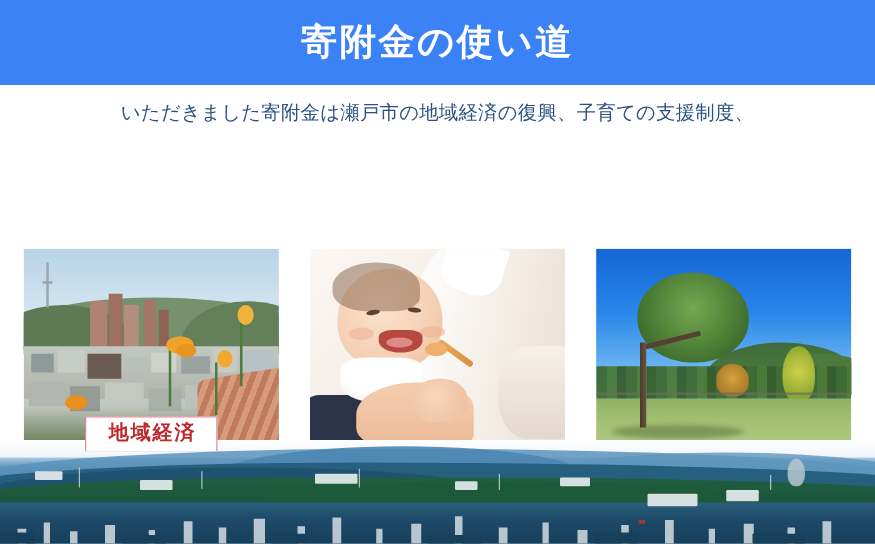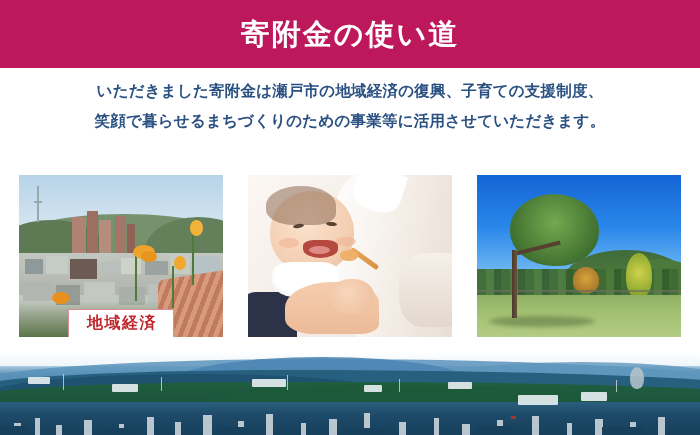--- a/index.html
+++ b/index.html
@@ -24,21 +24,21 @@
     background: #ffffff;
   }
 
   
   .header-band {
     position: absolute;
     left: 0;
     top: 0;
     width: 700px;
     height: 68px;
-    background: #be185d;
+    background: #3b82f6;
     display: flex;
     align-items: center;
     justify-content: center;
   }
   .header-title {
     color: #ffffff;
     font-size: 29px;
     font-weight: bold;
     letter-spacing: 2px;
     line-height: 1;
@@ -47,41 +47,42 @@
 
   
   .lead {
     position: absolute;
     left: 0;
     top: 76px;
     width: 700px;
     text-align: center;
     color: #2b5182;
     font-size: 15.5px;
-    font-weight: bold;
+    font-weight: normal;
     line-height: 30px;
     letter-spacing: 0.2px;
   }
   .lead-line { display: block; white-space: nowrap; }
 
   
   .cards {
     position: absolute;
     left: 19px;
     top: 175px;
     width: 662px;
     height: 162px;
     display: flex;
     justify-content: space-between;
   }
   .card {
     position: relative;
     width: 204px;
     height: 162px;
     overflow: hidden;
+    margin-top: 24px;
   }
   .card-photo {
     position: absolute;
     inset: 0;
     width: 100%;
     height: 100%;
     overflow: hidden;
   }
   .card-label {
     position: absolute;
@@ -259,21 +260,20 @@
 <body>
 
 <div class="page">
 
   <div class="header-band">
     <div class="header-title">寄附金の使い道</div>
   </div>
 
   <div class="lead">
     <span class="lead-line">いただきました寄附金は瀬戸市の地域経済の復興、子育ての支援制度、</span>
-    <span class="lead-line">笑顔で暮らせるまちづくりのための事業等に活用させていただきます。</span>
   </div>
 
   <div class="cards">
 
     <div class="card">
       <div class="card-photo">
         <div class="photo-town">
           <div class="town-sky"></div>
           <div class="town-hill-far"></div>
           <div class="town-hill-left"></div>

